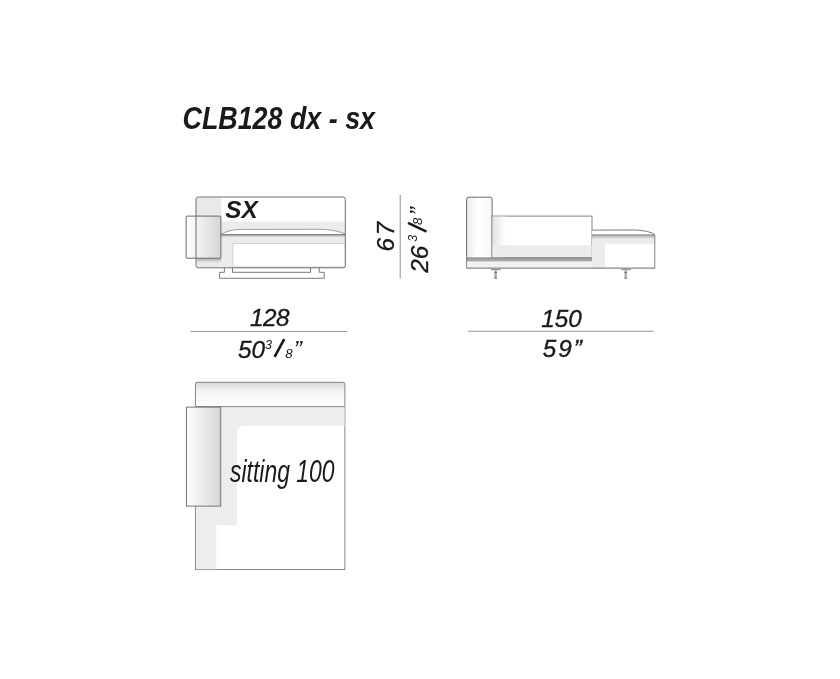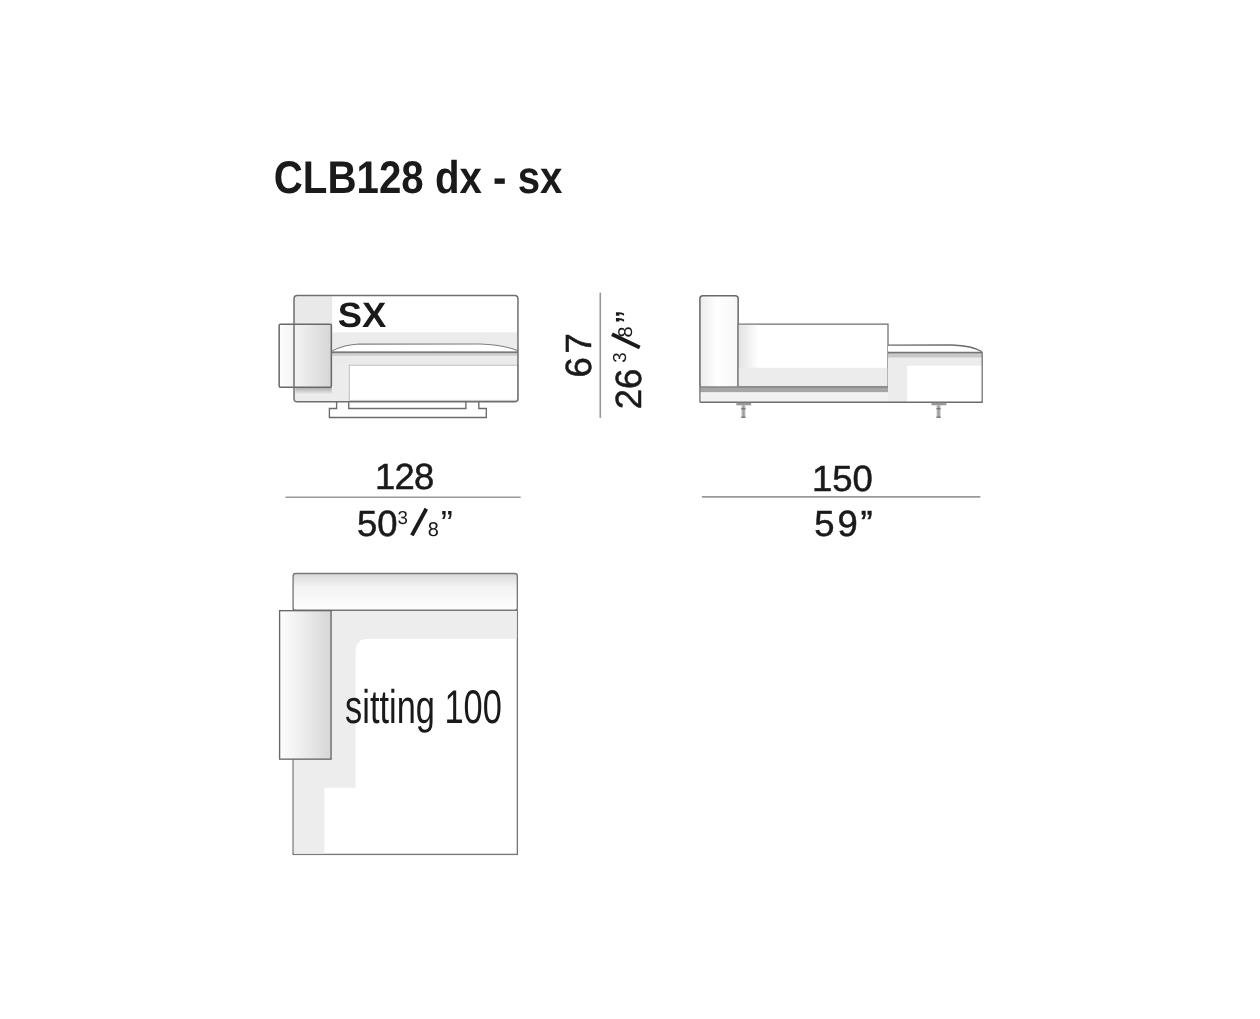--- a/index.html
+++ b/index.html
@@ -1,17 +1,17 @@
 <!DOCTYPE html>
 <html><head>
 <meta charset="utf-8">
 <style>
   html,body{margin:0;padding:0;background:#fff;}
   #page{position:relative;width:808px;height:679px;background:#fff;overflow:hidden;will-change:transform;
-        font-family:"Liberation Sans", sans-serif;}
+        font-family:"Liberation Sans", sans-serif;font-style:italic;}
   svg{position:absolute;left:0;top:0;}
   text{fill:#1a1a1a;font-family:"Liberation Sans", sans-serif;}
 </style>
 </head>
 <body>
 <div id="page">
 <svg width="840" height="679" viewBox="0 0 840 679">
 <defs>
   <linearGradient id="armGradF" x1="0" y1="0" x2="1" y2="0">
     <stop offset="0" stop-color="#fdfdfd"></stop>

